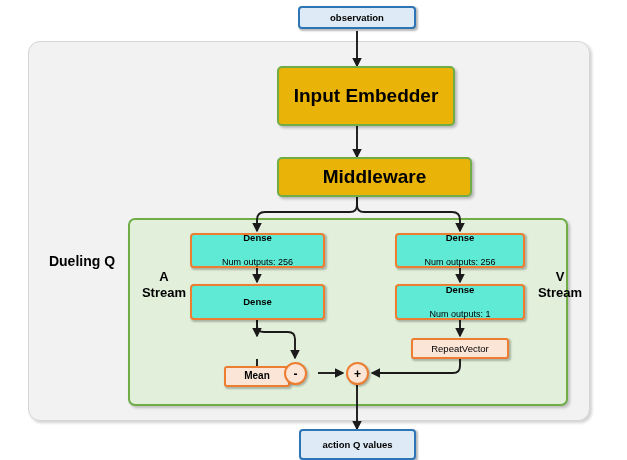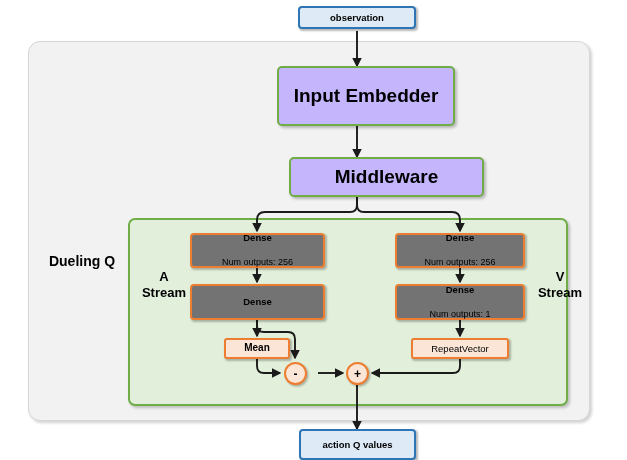--- a/index.html
+++ b/index.html
@@ -44,40 +44,40 @@
     position: absolute;
     box-sizing: border-box;
     background: #f2f2f2;
     border: 1px solid #d6d6d6;
     border-radius: 12px;
     box-shadow: 2px 2px 3px rgba(0,0,0,0.18);
   }
 
   
   .green-box {
-    background: #c4b5fd;
+    background: #eab308;
     border: 2px solid #70ad47;
     border-radius: 5px;
     color: #000000;
     font-size: 19px;
     font-weight: bold;
     box-shadow: 2px 2px 3px rgba(0,0,0,0.25);
   }
   .green-container {
     position: absolute;
     box-sizing: border-box;
     background: #e2efda;
     border: 2px solid #70ad47;
     border-radius: 7px;
     box-shadow: 2px 2px 3px rgba(0,0,0,0.22);
   }
 
   
   .orange-box {
-    background: #737373;
+    background: #5eead4;
     border: 2px solid #ed7d31;
     border-radius: 4px;
     color: #000000;
     box-shadow: 1.5px 1.5px 2px rgba(0,0,0,0.25);
   }
   .orange-box .line1 {
     font-size: 9.5px;
     font-weight: bold;
   }
   .orange-box .line2 {
@@ -85,20 +85,21 @@
     font-weight: normal;
     margin-top: 13px;
   }
   .mean-box {
     background: #fbe5d6;
     border: 2px solid #ed7d31;
     border-radius: 3px;
     font-size: 10px;
     font-weight: bold;
     box-shadow: 1.5px 1.5px 2px rgba(0,0,0,0.25);
+    margin-top: 28px;
   }
   .rv-box {
     background: #fbe5d6;
     border: 2px solid #ed7d31;
     border-radius: 3px;
     font-size: 9.5px;
     font-weight: normal;
     box-shadow: 1.5px 1.5px 2px rgba(0,0,0,0.25);
   }
 
@@ -191,21 +192,21 @@
   </svg>
 
   <div class="node io-box" style="left:298px; top:6px; width:118px; height:23px;">
     <span>observation</span>
   </div>
 
   <div class="node green-box" style="left:277px; top:66px; width:178px; height:60px;">
     <span>Input Embedder</span>
   </div>
 
-  <div class="node green-box" style="left:277px; top:157px; width:195px; height:40px;margin-left:12px;">
+  <div class="node green-box" style="left:277px; top:157px; width:195px; height:40px;">
     <span>Middleware</span>
   </div>
 
   <div class="big-label label-head" style="left:36px; top:253px; width:92px;">
     <div>Dueling Q</div>
   </div>
 
   <div class="big-label label-stream" style="left:138px; top:269px; width:52px;">
     <div>A</div>
     <div>Stream</div>

